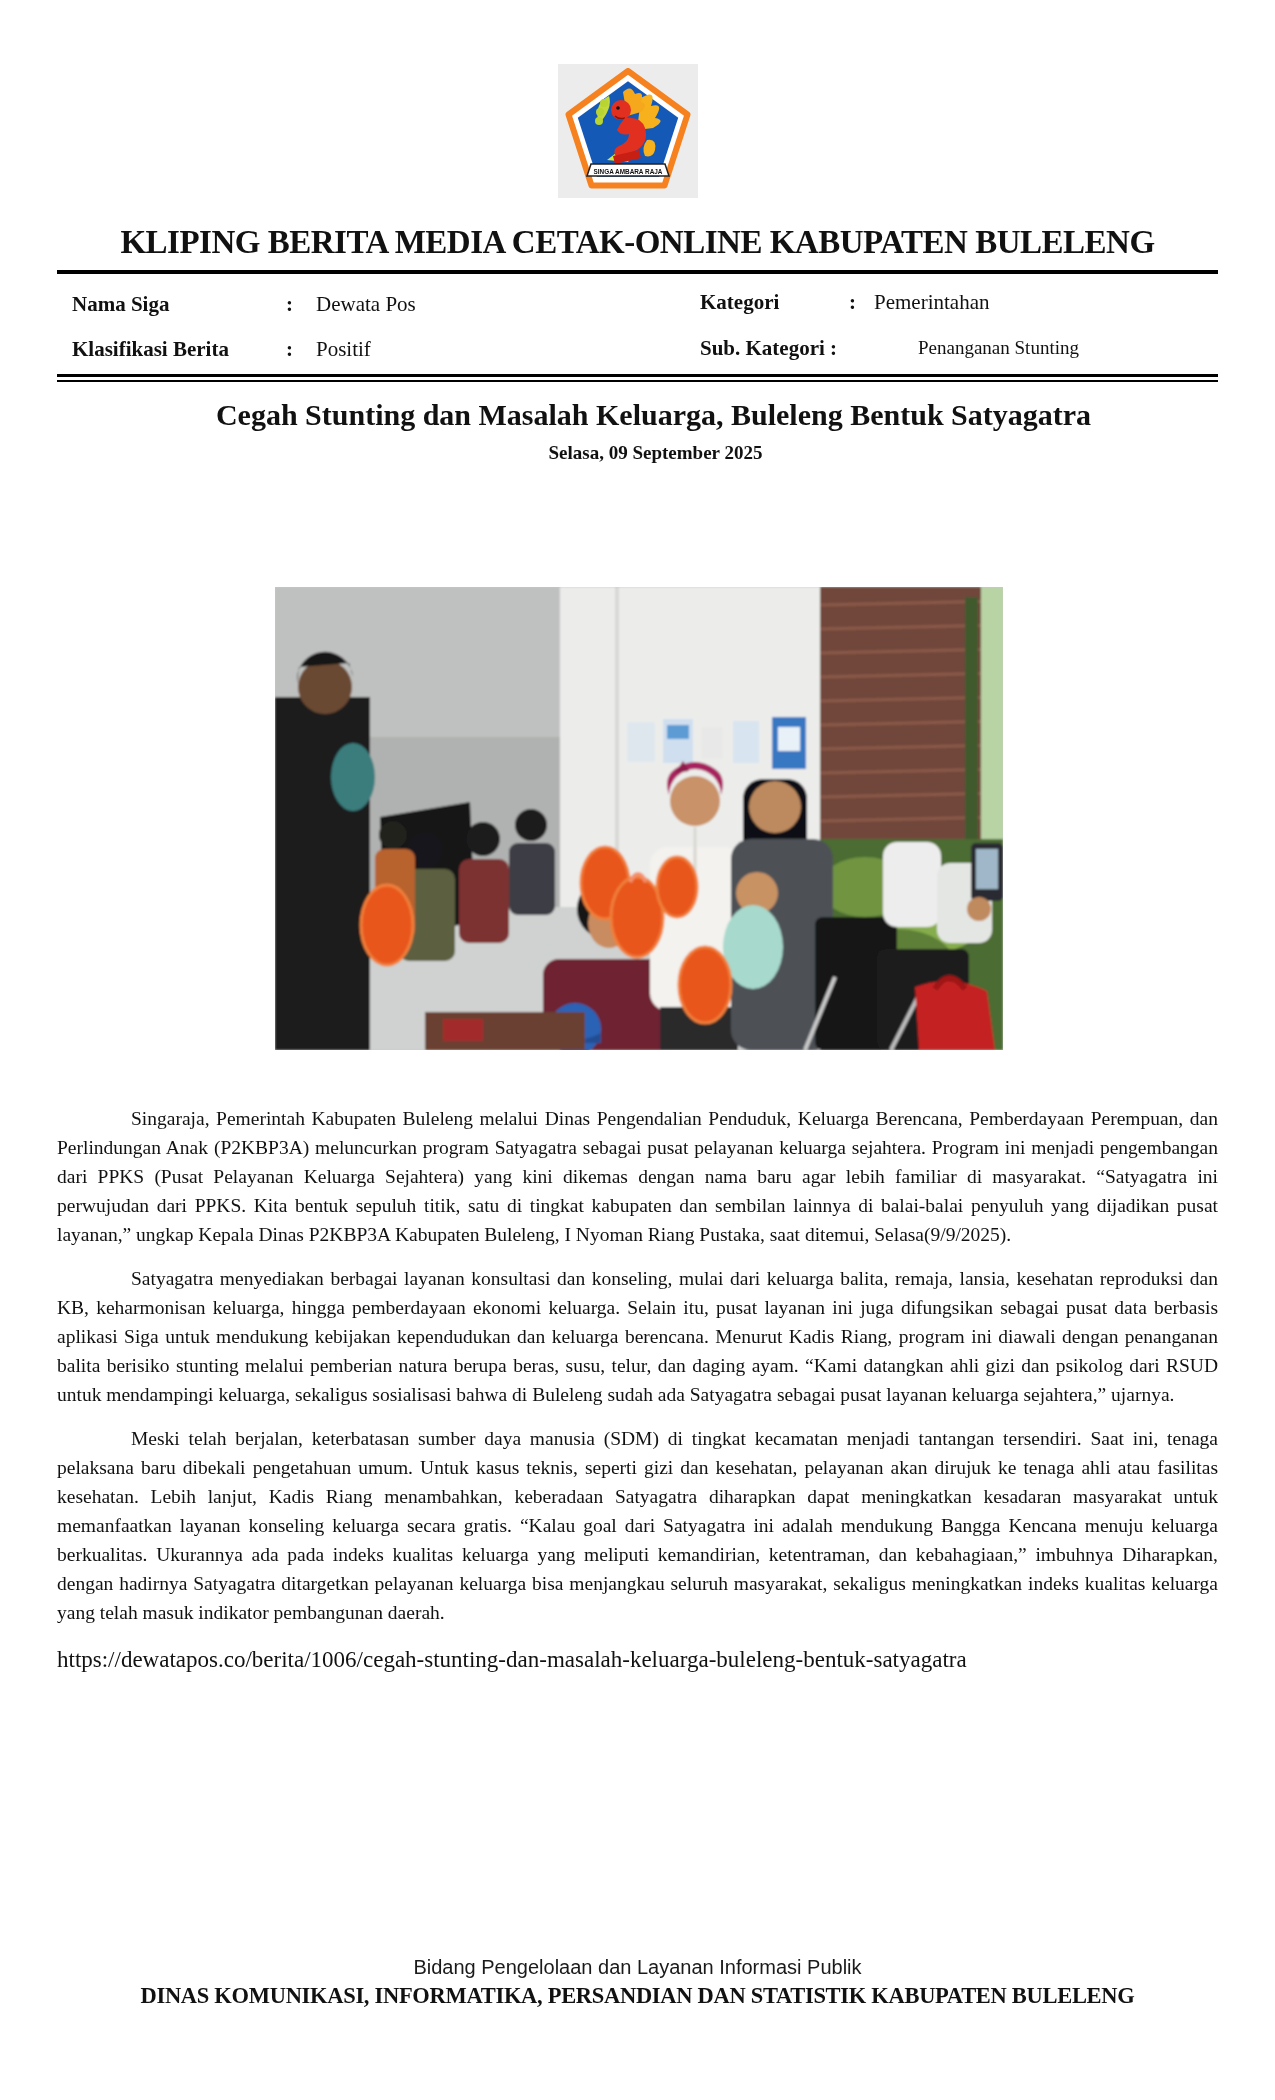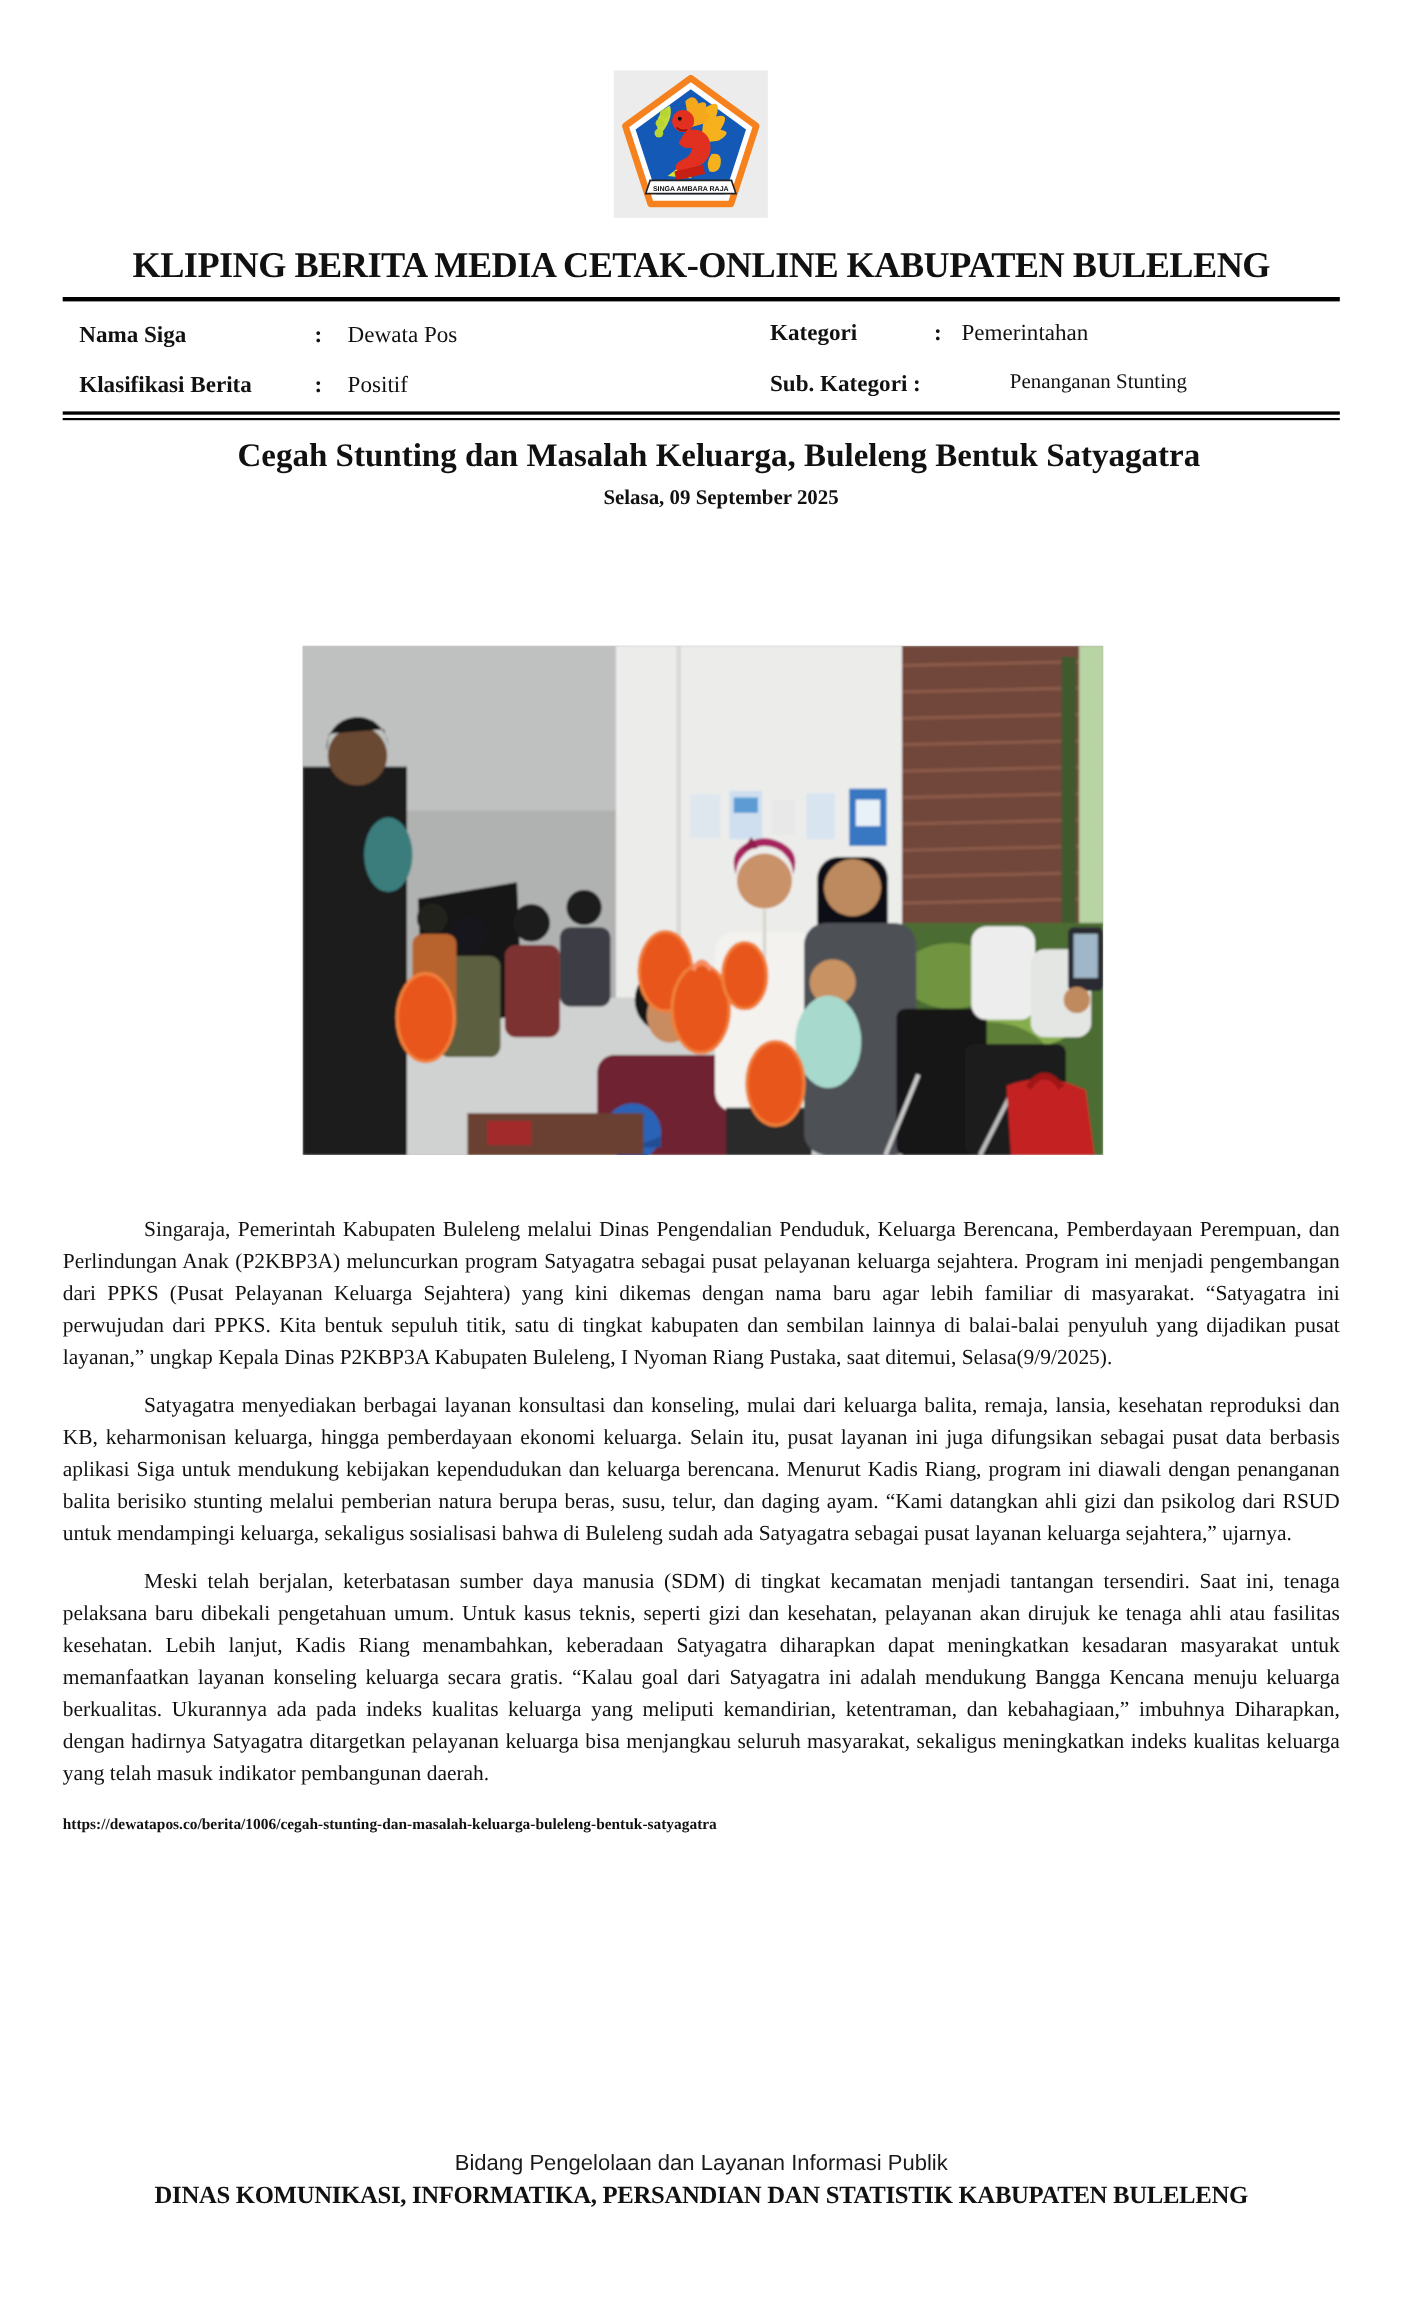--- a/index.html
+++ b/index.html
@@ -25,21 +25,21 @@
                  font-size:30px;font-weight:bold;margin:0;padding-left:16px;}
   .article-date{position:absolute;left:0;top:442px;width:100%;text-align:center;
                 font-size:19px;font-weight:bold;margin-left:18px;}
 
   .photo{position:absolute;left:275px;top:587px;width:728px;height:463px;overflow:hidden;
          background:#c9cac8;}
 
   .body-copy{position:absolute;left:57px;top:1104px;width:1161px;
              font-size:19.5px;line-height:29px;text-align:justify;}
   .body-copy p{margin:0 0 15px 0;text-indent:74px;}
-  .source-url{font-weight:bold;font-size:14px;margin-top:18px;word-break:break-all;}
+  .source-url{font-weight:normal;font-size:23px;margin-top:18px;word-break:break-all;}
 
   .footer{position:absolute;left:0;top:1956px;width:100%;text-align:center;}
   .footer-line1{font-family:"Liberation Sans", sans-serif;font-size:20px;color:#1a1a1a;}
   .footer-line2{font-size:22.5px;font-weight:bold;margin-top:4px;letter-spacing:-0.3px;}
 </style>
 </head>
 <body>
 
 <div class="page">
 

